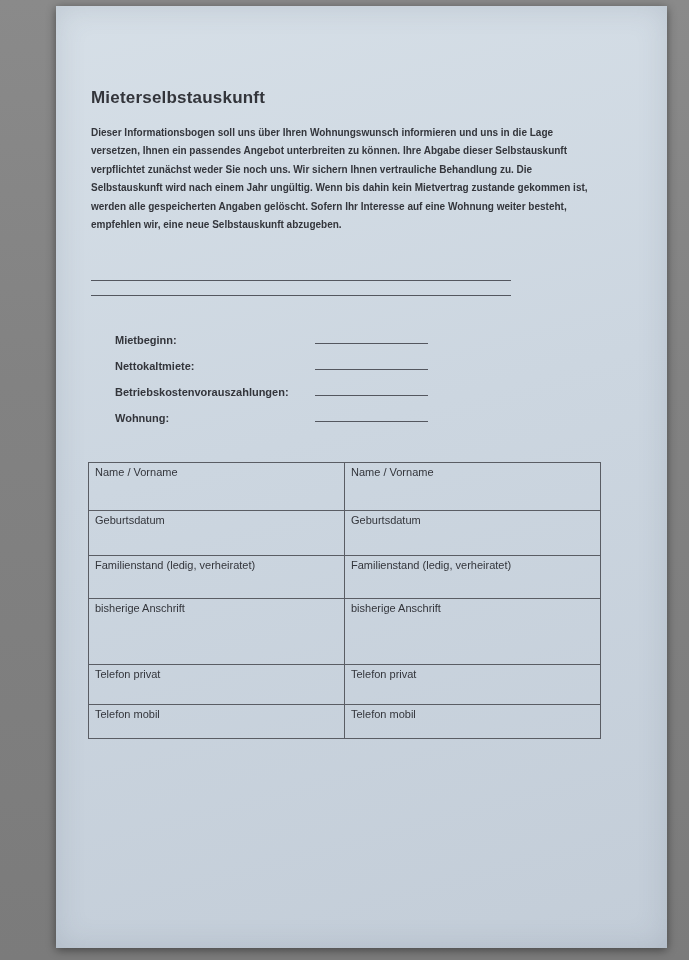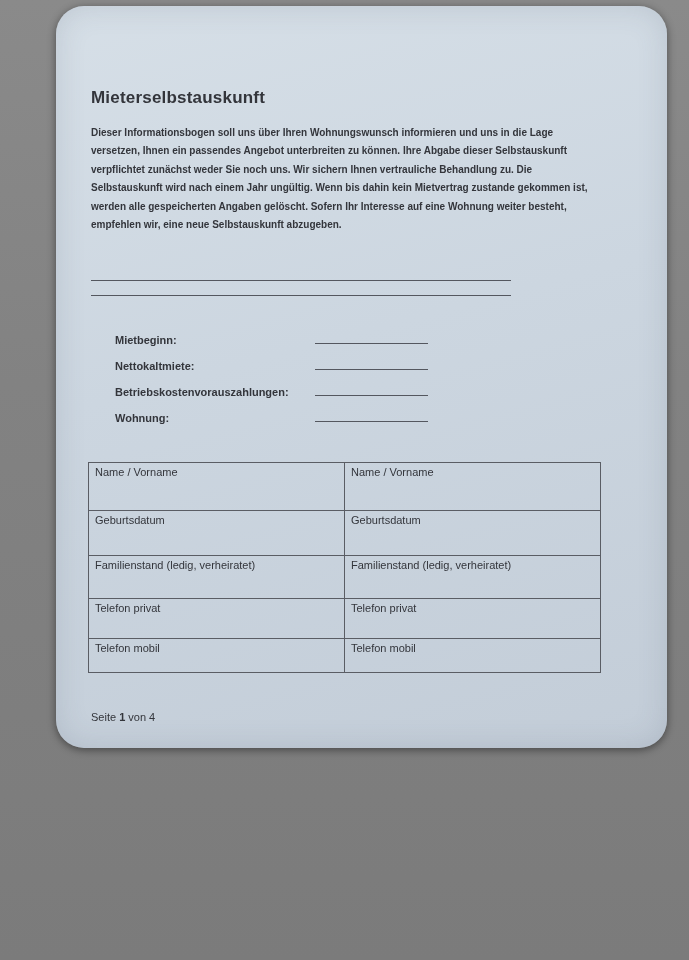--- a/index.html
+++ b/index.html
@@ -12,26 +12,25 @@
   }
   body {
     background: linear-gradient(180deg, #8a8a8a 0%, #828282 40%, #7b7b7b 100%);
     position: relative;
   }
   .paper {
     position: absolute;
     left: 56px;
     top: 6px;
     width: 611px;
-    height: 742px;
+    height: 942px;
     background: linear-gradient(165deg, #d6dfe7 0%, #ccd6e0 45%, #c3cdd8 100%);
     box-shadow: 0 2px 9px rgba(0,0,0,0.45), inset 0 0 30px rgba(70,82,98,0.16);
     box-sizing: border-box;
     color: #33353b;
-    border-radius: 28px;
   }
   .content {
     position: absolute;
     left: 35px;
     top: 82px;
     width: 514px;
   }
   .doc-title {
     font-size: 17px;
     font-weight: 700;
@@ -160,29 +159,30 @@
           <td>Name / Vorname</td>
         </tr>
         <tr class="h-birth">
           <td>Geburtsdatum</td>
           <td>Geburtsdatum</td>
         </tr>
         <tr class="h-family">
           <td>Familienstand (ledig, verheiratet)</td>
           <td>Familienstand (ledig, verheiratet)</td>
         </tr>
+        <tr class="h-address">
+          <td>bisherige Anschrift</td>
+          <td>bisherige Anschrift</td>
+        </tr>
         <tr class="h-phone">
           <td>Telefon privat</td>
           <td>Telefon privat</td>
         </tr>
         <tr class="h-mobile">
           <td>Telefon mobil</td>
           <td>Telefon mobil</td>
         </tr>
       </tbody>
     </table>
 
-    <div class="footer">
-      <span>Seite </span><span class="page-num">1</span><span> von 4</span>
-    </div>
 
   </div>
 </div>
 
 </body></html>

